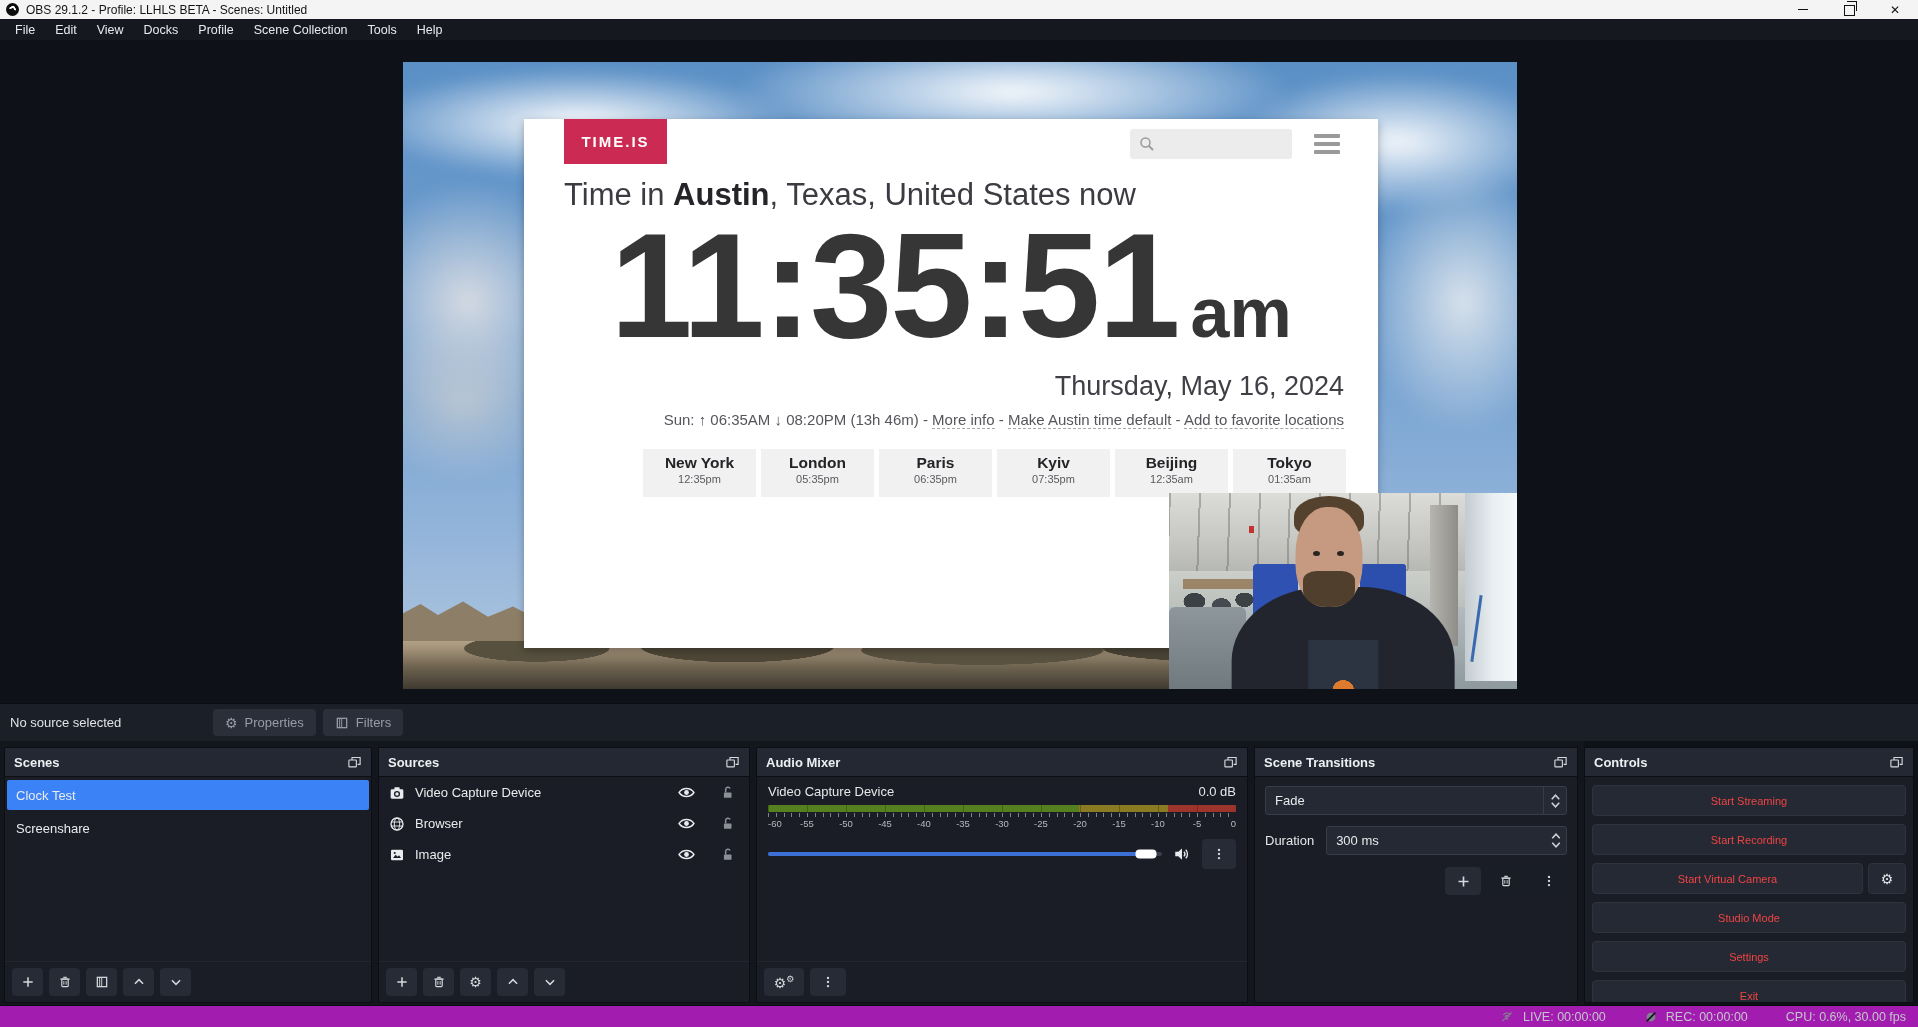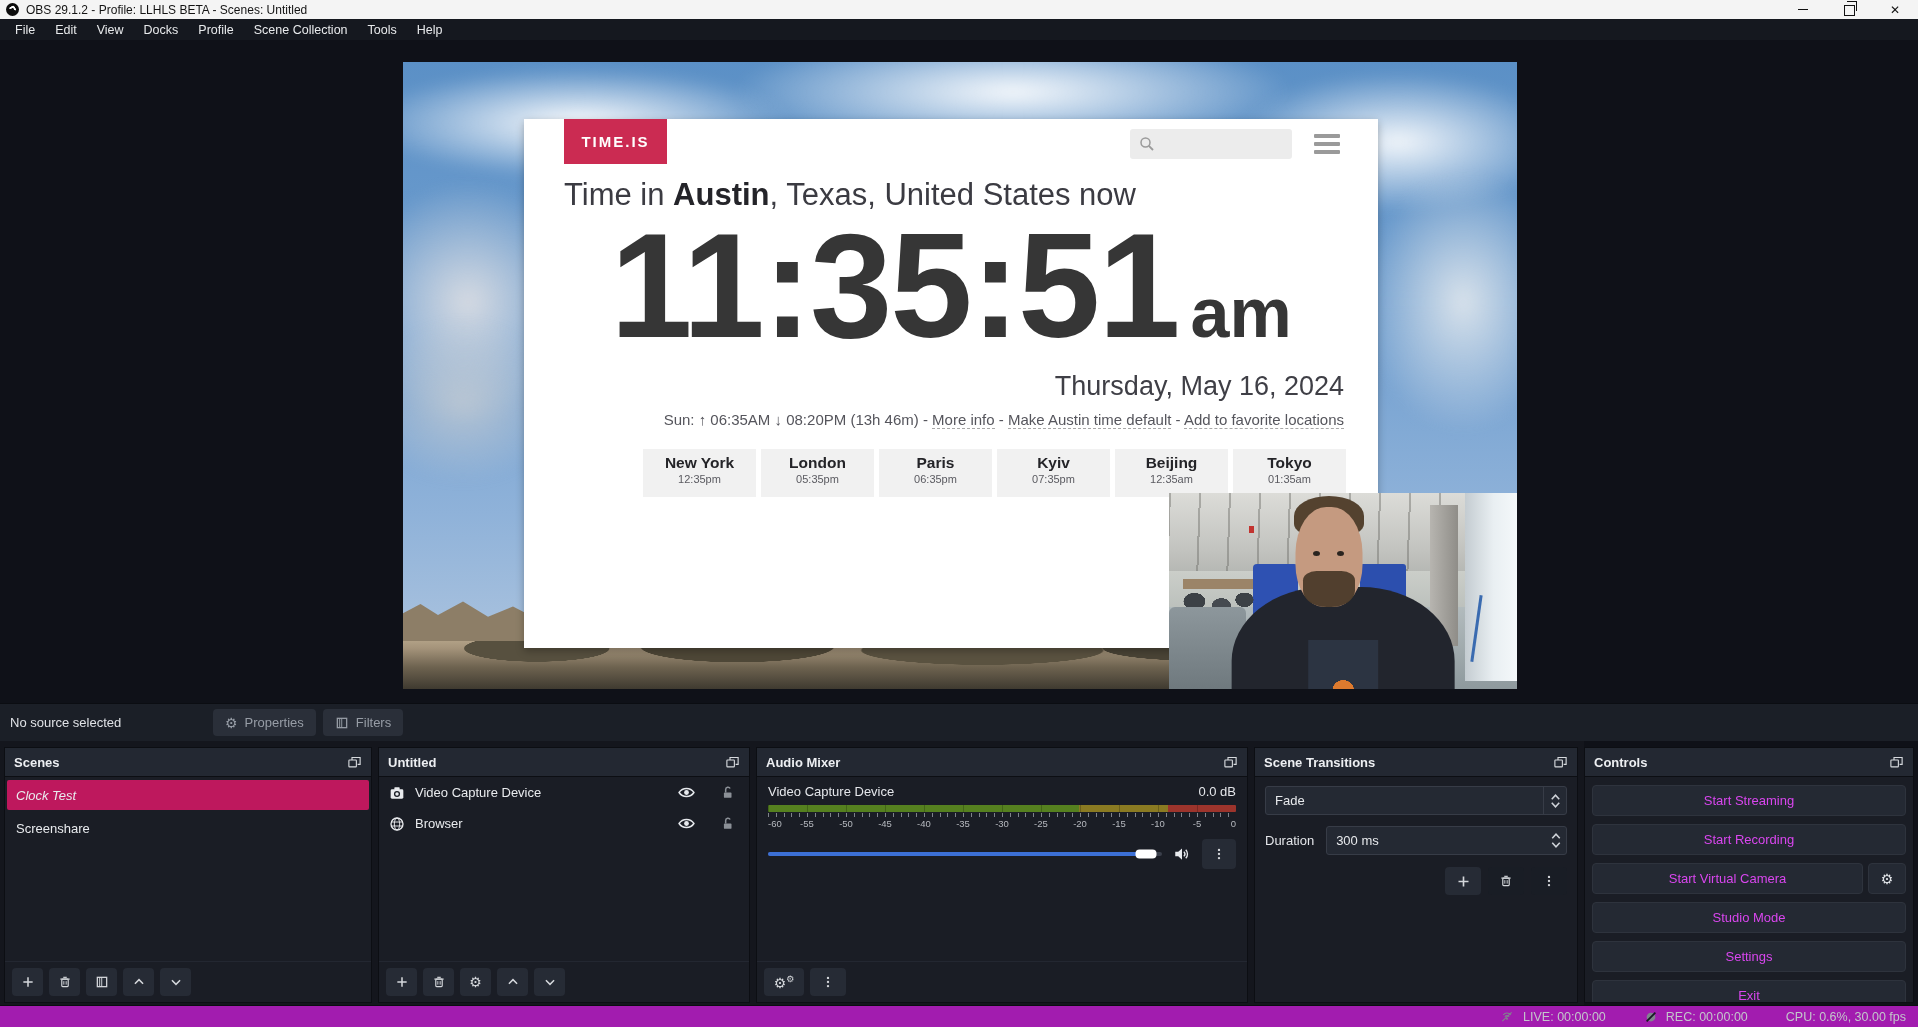--- a/index.html
+++ b/index.html
@@ -121,21 +121,21 @@
   .panel-header{height:28px;min-height:28px;background:#232832;display:flex;align-items:center;
        padding:0 9px;font-size:13px;font-weight:bold;color:#edeff2;border-bottom:1px solid #0c0e13;}
   .popout{margin-left:auto;color:#d7dade;display:flex;}
   .panel-body{flex:1;position:relative;overflow:hidden;}
   .panel-footer{height:40px;min-height:40px;display:flex;align-items:center;gap:6px;padding:0 7px;
        border-top:1px solid #232731;}
   .ibtn{width:31px;height:28px;background:#262b35;border-radius:4px;display:flex;align-items:center;
         justify-content:center;color:#d4d7db;}
   .scene-item{height:30px;margin:3px 2px 0 2px;display:flex;align-items:center;padding:0 9px;
         font-size:13px;color:#e9ebee;border-radius:2px;}
-  .scene-item.selected{background:#be185d;font-style:italic;}
+  .scene-item.selected{background:#3b82f6;}
   .src-row{height:31px;display:flex;align-items:center;padding:0 10px;gap:10px;font-size:13px;color:#e9ebee;}
   .src-row .spacer{flex:1;}
   .src-row .eye{color:#e6e9ed;display:flex;} .src-row .lock{color:#8b9097;display:flex;margin-left:16px;margin-right:4px;}
   
   .mix-body{padding:7px 11px 0 11px;}
   .mix-head{display:flex;font-size:13px;color:#e4e6ea;}
   .mix-head .db{margin-left:auto;}
   .meter{margin-top:6px;height:7px;border-radius:1px;position:relative;
      background:linear-gradient(90deg,#55801f 0%,#55801f 66.5%,#8a7a22 66.5%,#8a7a22 85.5%,#9c342c 85.5%,#9c342c 100%);}
   .meter::after{content:"";position:absolute;inset:0;
@@ -159,22 +159,22 @@
   .combo .spin{margin-left:auto;width:22px;height:100%;border-left:1px solid #373c47;display:flex;
      flex-direction:column;align-items:center;justify-content:center;gap:2px;color:#cfd3d9;}
   .dur-row{margin-top:11px;display:flex;align-items:center;font-size:13px;color:#e4e6ea;}
   .spinbox{margin-left:12px;flex:1;height:27px;background:#242933;border:1px solid #373c47;border-radius:3px;
      display:flex;align-items:center;padding-left:9px;color:#e7e9ec;}
   .spinbox .arrows{margin-left:auto;margin-right:5px;display:flex;flex-direction:column;gap:3px;color:#cfd3d9;}
   .tr-btns{display:flex;justify-content:flex-end;gap:7px;margin-top:12px;}
   .tr-btns .dark{background:#191d25;}
   
   .ctl-body{padding:8px 7px 0 7px;display:flex;flex-direction:column;gap:8px;}
-  .cbtn{height:29px;background:#242933;border:1px solid #2e333d;border-radius:4px;color:#d946ef;
-     font-size:13px;display:flex;align-items:center;justify-content:center;}
+  .cbtn{height:29px;background:#242933;border:1px solid #2e333d;border-radius:4px;color:#ef4444;
+     font-size:11px;display:flex;align-items:center;justify-content:center;}
   .vc-row{display:flex;gap:5px;}
   .vc-row .cbtn{flex:1;}
   .gear-sq{width:36px;height:29px;background:#242933;border:1px solid #2e333d;border-radius:4px;
      display:flex;align-items:center;justify-content:center;color:#e0e3e7;}
   
   .statusbar{position:absolute;left:0;top:1005px;width:1918px;height:22px;background:#a21caf;
      border-top:1px solid #0b0d12;display:flex;align-items:center;justify-content:flex-end;
      gap:12px;padding-right:12px;box-sizing:border-box;font-size:12.5px;color:#c3c6cb;}
   .sb-item{display:flex;align-items:center;gap:8px;}
   .sb-gap{width:14px;}
@@ -358,21 +358,21 @@
         <div class="ibtn">
             <svg width="14" height="14" viewBox="0 0 24 24">
               <path d="M5 9 l7 7 7-7" fill="none" stroke="currentColor" stroke-width="2.6"></path>
             </svg>
           </div>
       </div>
     </div>
 
     <div class="panel" id="p-sources">
       <div class="panel-header">
-        <span>Untitled</span>
+        <span>Sources</span>
         <span class="popout">
           <svg width="15" height="15" viewBox="0 0 24 24">
               <rect x="3" y="8" width="12" height="11" rx="1" fill="none" stroke="currentColor" stroke-width="1.8"></rect>
               <path d="M8 8 V4 h13 v11 h-4" fill="none" stroke="currentColor" stroke-width="1.8"></path>
             </svg>
         </span>
       </div>
       <div class="panel-body">
         <div class="src-row">
           <svg width="16" height="16" viewBox="0 0 24 24">
@@ -396,20 +396,41 @@
               </svg>
             </span>
         </div>
         <div class="src-row">
           <svg width="16" height="16" viewBox="0 0 24 24">
               <circle cx="12" cy="12" r="9" fill="none" stroke="currentColor" stroke-width="2"></circle>
               <ellipse cx="12" cy="12" rx="4" ry="9" fill="none" stroke="currentColor" stroke-width="1.4"></ellipse>
               <path d="M3.6 9 h16.8 M3.6 15 h16.8" stroke="currentColor" stroke-width="1.4"></path>
             </svg>
           <span>Browser</span>
+          <span class="spacer"></span>
+          <span class="eye">
+              <svg width="17" height="17" viewBox="0 0 24 24">
+                <path d="M1.5 12 C6.5 4.5 17.5 4.5 22.5 12 C17.5 19.5 6.5 19.5 1.5 12 Z" fill="none" stroke="currentColor" stroke-width="2"></path>
+                <circle cx="12" cy="12" r="3.4" fill="currentColor"></circle>
+              </svg>
+            </span>
+          <span class="lock">
+              <svg width="14" height="15" viewBox="0 0 24 24">
+                <path d="M8 12 V7 a4 4 0 0 1 7.6-1.8" fill="none" stroke="currentColor" stroke-width="2.6"></path>
+                <rect x="5" y="12" width="13" height="9" rx="1.5" fill="currentColor"></rect>
+              </svg>
+            </span>
+        </div>
+        <div class="src-row">
+          <svg width="16" height="16" viewBox="0 0 24 24">
+              <rect x="3" y="4" width="18" height="16" rx="2" fill="currentColor"></rect>
+              <path d="M6 16.5 l4-5 3 3.2 2-2.4 3 4.2 z" fill="#1a1d25"></path>
+              <circle cx="8.6" cy="9" r="1.6" fill="#1a1d25"></circle>
+            </svg>
+          <span>Image</span>
           <span class="spacer"></span>
           <span class="eye">
               <svg width="17" height="17" viewBox="0 0 24 24">
                 <path d="M1.5 12 C6.5 4.5 17.5 4.5 22.5 12 C17.5 19.5 6.5 19.5 1.5 12 Z" fill="none" stroke="currentColor" stroke-width="2"></path>
                 <circle cx="12" cy="12" r="3.4" fill="currentColor"></circle>
               </svg>
             </span>
           <span class="lock">
               <svg width="14" height="15" viewBox="0 0 24 24">
                 <path d="M8 12 V7 a4 4 0 0 1 7.6-1.8" fill="none" stroke="currentColor" stroke-width="2.6"></path>

